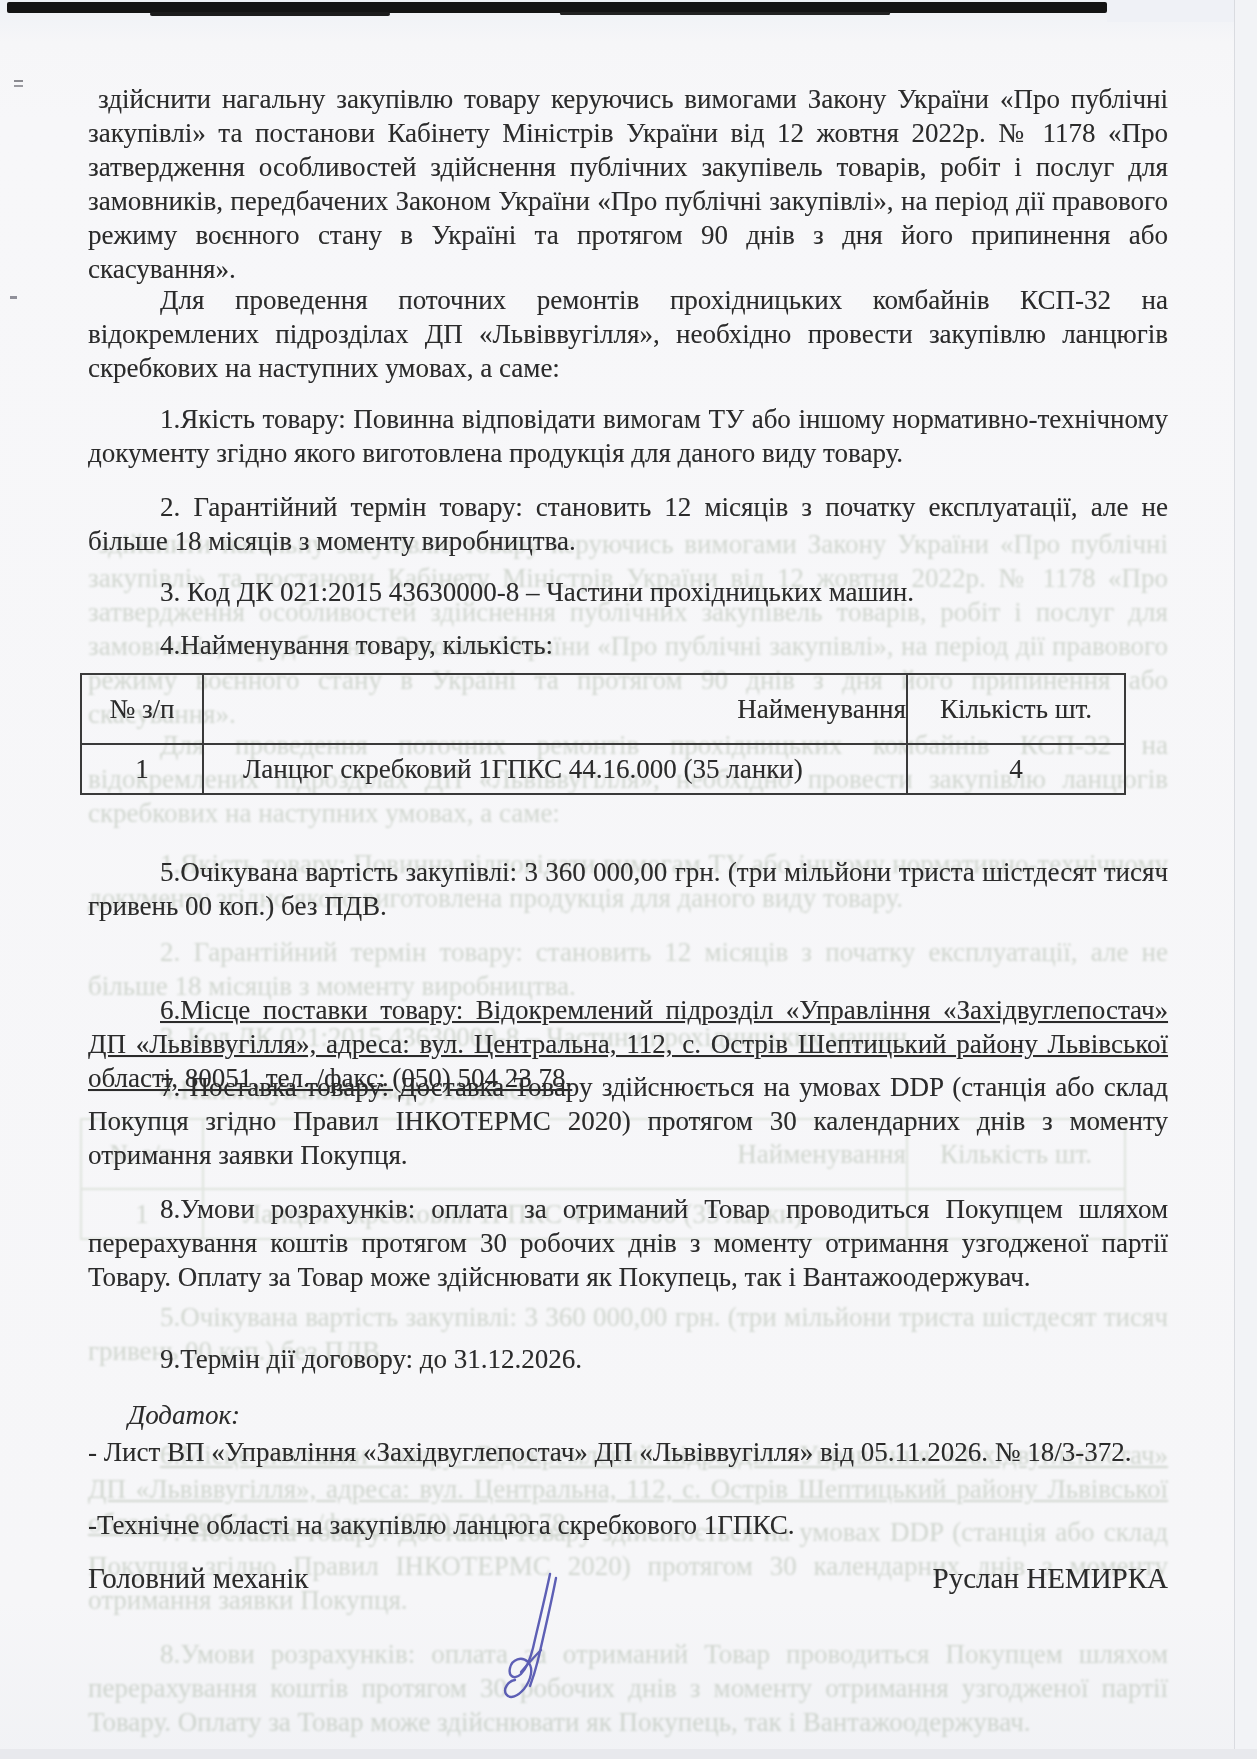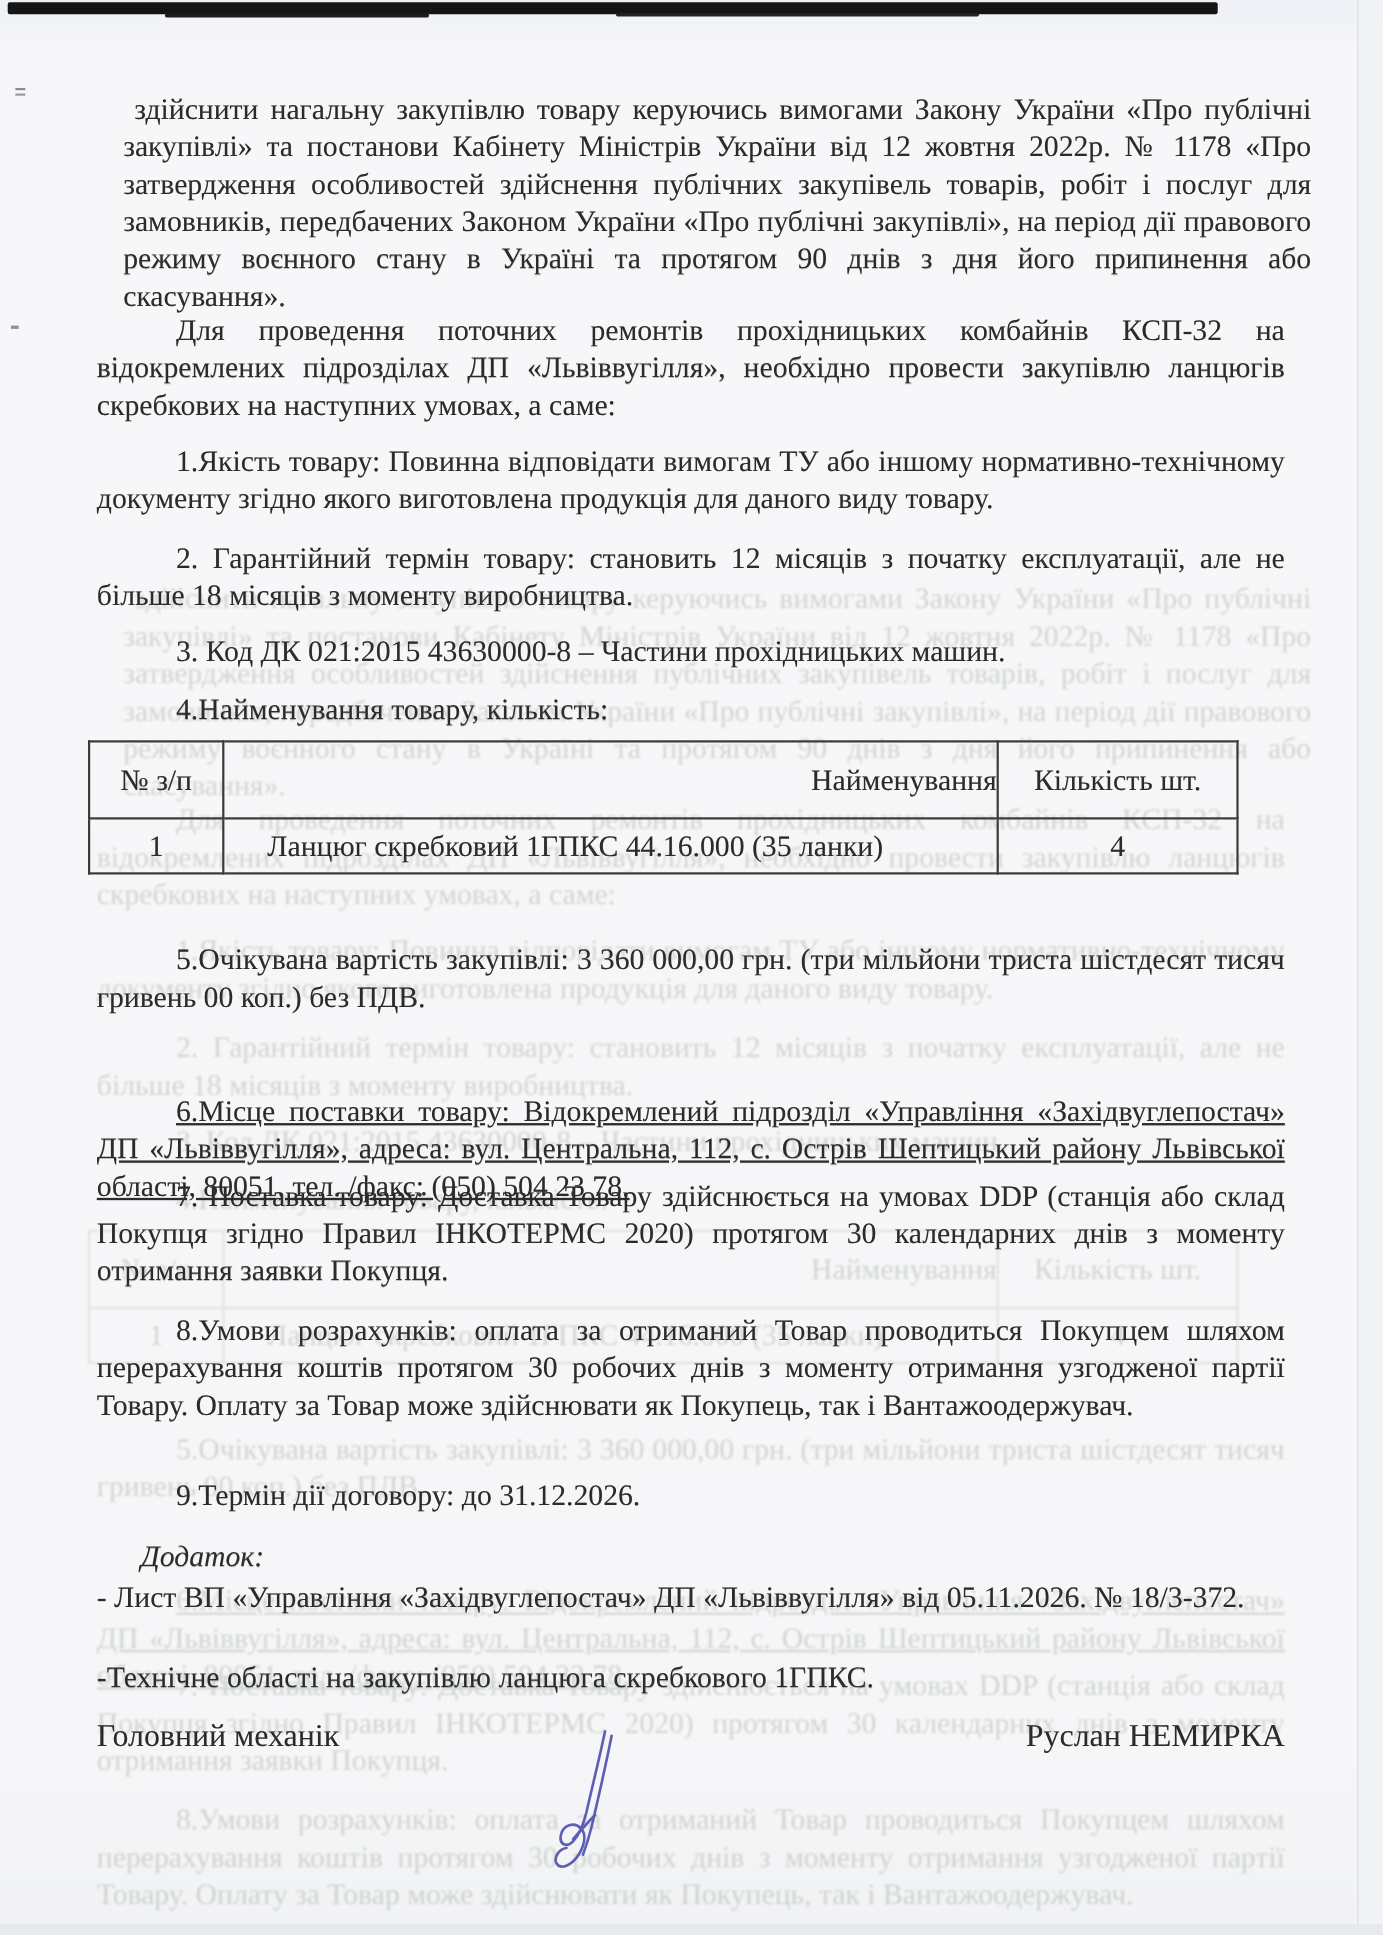--- a/index.html
+++ b/index.html
@@ -23,21 +23,21 @@
   #real-layer{position:absolute;inset:0;z-index:3;}
   .ghost-layer{position:absolute;left:0;top:445px;width:1257px;height:1759px;z-index:1;
     opacity:.34;filter:blur(0.8px);pointer-events:none;}
   .ghost-layer *{color:#87977f !important;border-color:#b3c0ac !important;text-shadow:none !important;}
   .para{
     position:absolute;left:88px;width:1080px;
     font-size:27px;line-height:34px;color:#2b2b2b;
     text-align:justify;text-shadow:0.2px 0.2px 0 rgba(40,40,40,.28);
   }
   .indent{text-indent:72px;}
-  .small-indent{text-indent:10px;margin-left:24px;}
+  .small-indent{text-indent:10px;}
   .p-intro{top:55px;}
   .p-purpose{top:256px;}
   .i-quality{top:375px;}
   .i-warranty{top:463px;}
   .i-code{top:548px;}
   .i-nameqty{top:601px;}
   .i-cost{top:828px;}
   .i-place{top:966px;text-decoration:underline;}
   .i-delivery{top:1043px;}
   .i-payment{top:1165px;}

